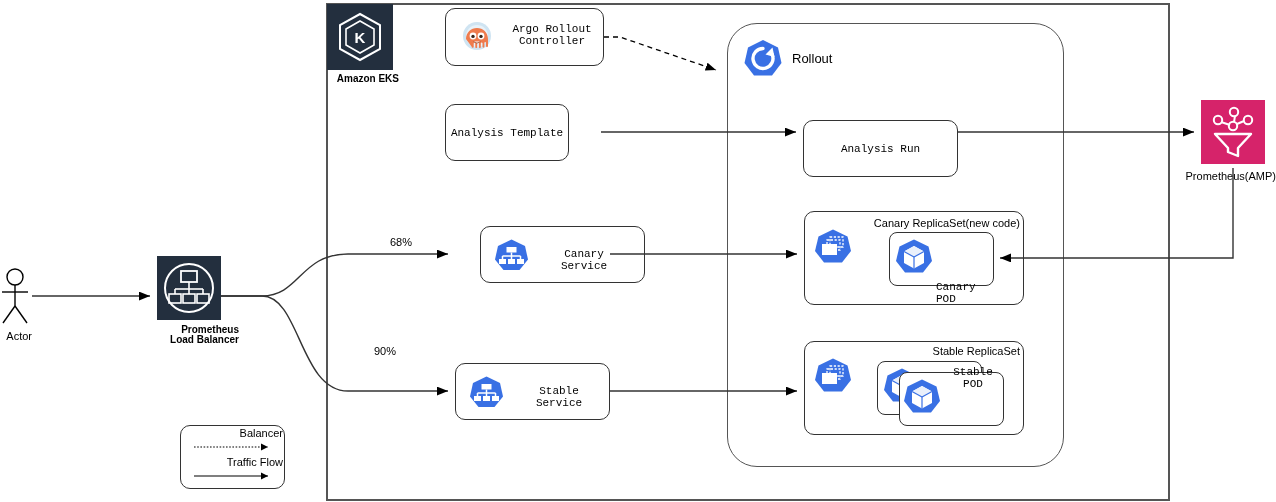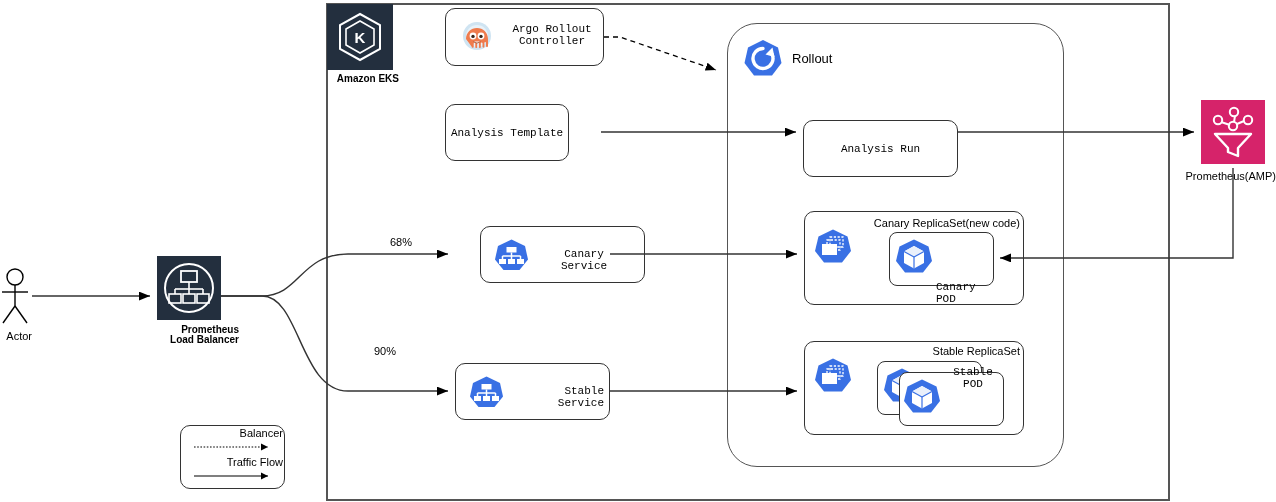--- a/index.html
+++ b/index.html
@@ -133,21 +133,21 @@
       <line x1="18.5" y1="14.5" x2="18.5" y2="18" stroke="#fff" stroke-width="1.5"></line>
       <line x1="9.5" y1="18" x2="27.5" y2="18" stroke="#fff" stroke-width="1.5"></line>
       <line x1="9.5" y1="18" x2="9.5" y2="21" stroke="#fff" stroke-width="1.5"></line>
       <line x1="18.5" y1="18" x2="18.5" y2="21" stroke="#fff" stroke-width="1.5"></line>
       <line x1="27.5" y1="18" x2="27.5" y2="21" stroke="#fff" stroke-width="1.5"></line>
       <rect x="6" y="21" width="7" height="5" fill="#fff"></rect>
       <rect x="15" y="21" width="7" height="5" fill="#fff"></rect>
       <rect x="24" y="21" width="7" height="5" fill="#fff"></rect>
     </svg>
   </div>
-  <span class="flowtxt abs" style="left:58px;top:21px;width:90px;text-align:right;">Stable Service</span>
+  <span class="flowtxt abs" style="left:58px;top:21px;width:90px;text-align:center;">Stable Service</span>
 </div>
 
 <div class="abs" style="left:804px;top:211px;width:218px;height:92px;border:1px solid #333;border-radius:10px;background:#fff;"></div>
 <div class="lbl" style="left:806px;top:217px;width:214px;">Canary ReplicaSet(new code)</div>
 <div class="abs" style="left:813px;top:228px;width:40px;height:40px;">
   <svg width="40" height="40" viewBox="0 0 40 40">
     <polygon points="20,1.5 34.5,8.5 38,23 29,34.5 11,34.5 2,23 5.5,8.5" fill="#3970E4"></polygon>
     <rect x="17" y="9" width="13" height="10" fill="none" stroke="#fff" stroke-width="1.3" stroke-dasharray="2.2 1.6"></rect>
     <rect x="14" y="12" width="13" height="10" fill="none" stroke="#fff" stroke-width="1.3" stroke-dasharray="2.2 1.6"></rect>
     <rect x="9" y="16" width="15" height="11" fill="#fff"></rect>

